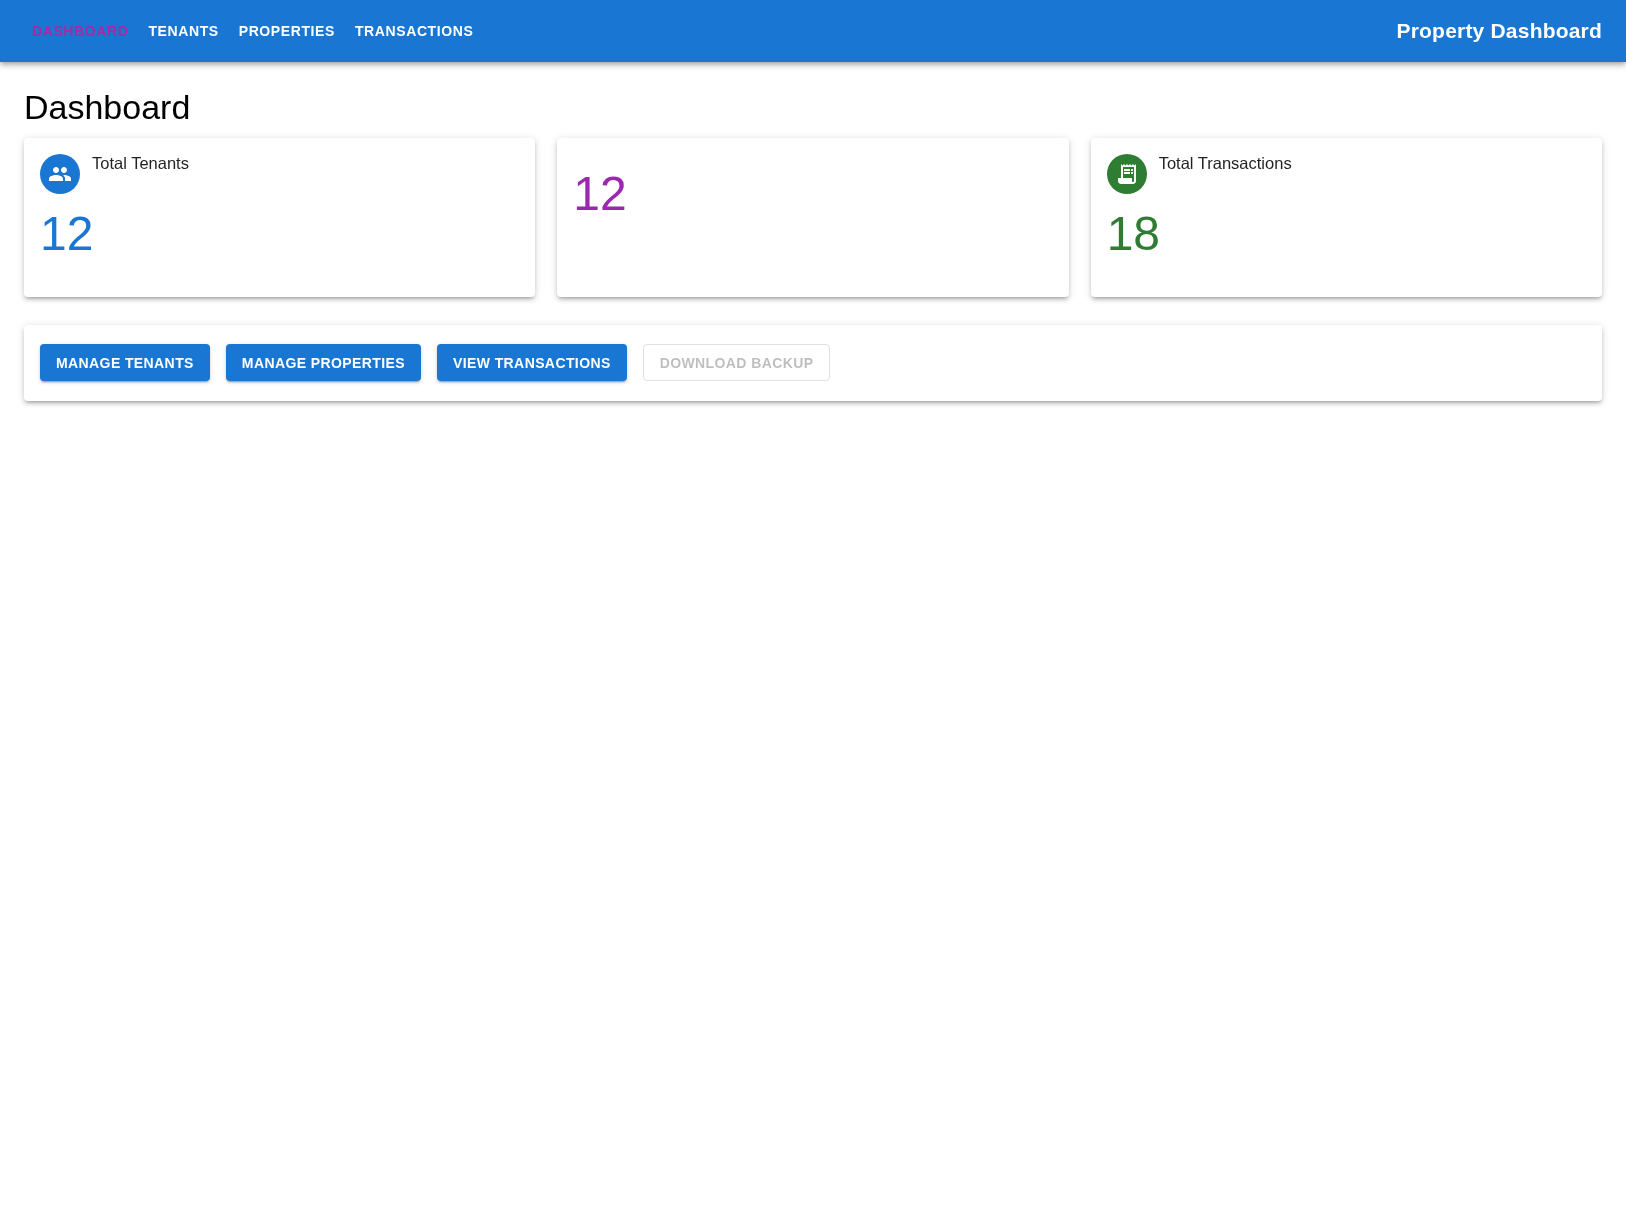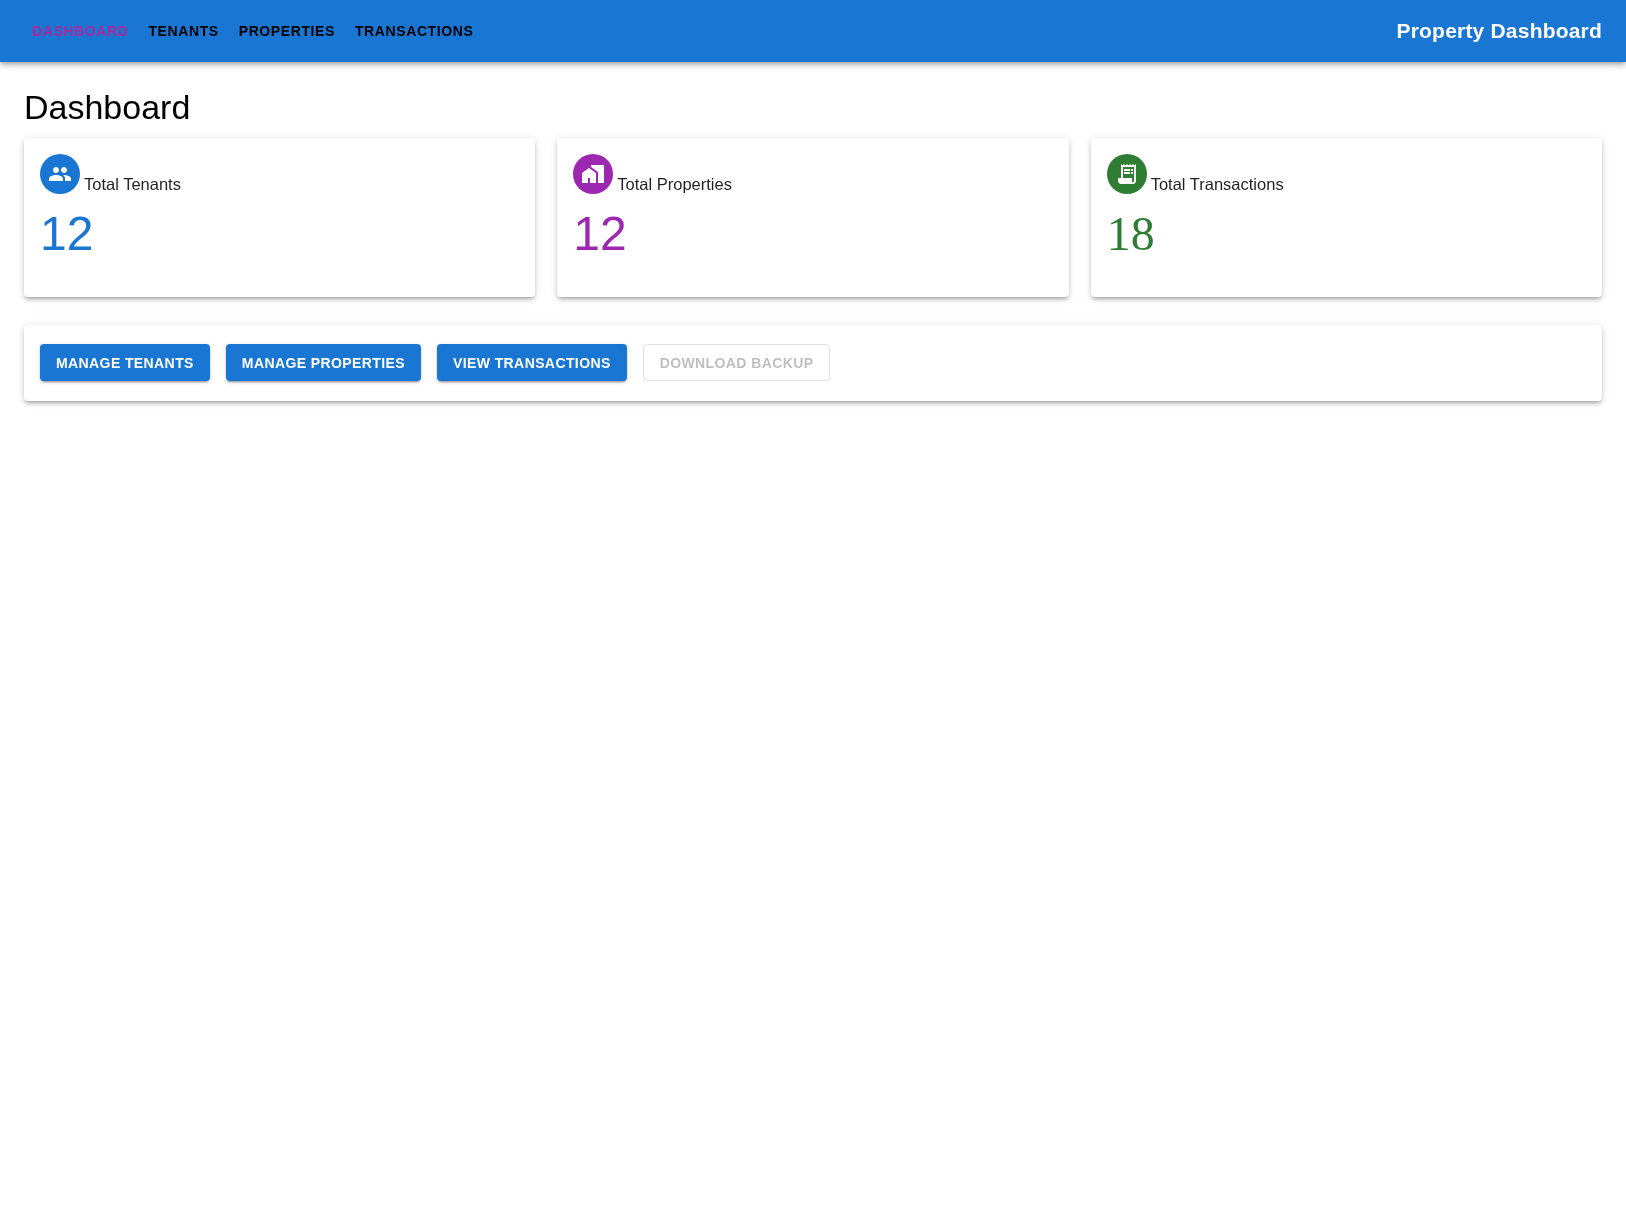--- a/index.html
+++ b/index.html
@@ -16,21 +16,21 @@
   .appbar {
     height: 62px;
     background: #1976d2;
     display: flex;
     align-items: center;
     padding: 0 24px;
     box-shadow: 0 2px 4px -1px rgba(0,0,0,0.2), 0 4px 5px 0 rgba(0,0,0,0.14), 0 1px 10px 0 rgba(0,0,0,0.12);
   }
   .nav { display: flex; align-items: center; gap: 4px; }
   .nav-item {
-    color: #000000;
+    color: #ffffff;
     font-size: 14px;
     font-weight: 700;
     letter-spacing: 0.6px;
     text-transform: uppercase;
     padding: 6px 8px;
     cursor: pointer;
     user-select: none;
   }
   .nav-item.active { color: #a62ba2; }
   .brand {
@@ -53,21 +53,21 @@
 
   .stats-row { display: flex; gap: 22px; }
   .stat-card {
     flex: 1;
     height: 159px;
     background: #ffffff;
     border-radius: 4px;
     padding: 16px;
     box-shadow: 0 3px 3px -2px rgba(0,0,0,0.2), 0 3px 4px 0 rgba(0,0,0,0.14), 0 1px 8px 0 rgba(0,0,0,0.12);
   }
-  .stat-header { display: flex; align-items: flex-end; gap: 4px; }
+  .stat-header { display: flex; align-items: flex-start; gap: 12px; }
   .avatar {
     width: 40px; height: 40px;
     border-radius: 50%;
     display: flex; align-items: center; justify-content: center;
     flex: 0 0 40px;
   }
   .avatar svg { width: 24px; height: 24px; fill: #ffffff; }
   .avatar-blue   { background: #1976d2; }
   .avatar-purple { background: #9c27b0; }
   .avatar-green  { background: #2e7d32; }
@@ -150,43 +150,34 @@
             <svg viewBox="0 0 24 24">
               <path d="M16 11c1.66 0 2.99-1.34 2.99-3S17.66 5 16 5c-1.66 0-3 1.34-3 3s1.34 3 3 3zm-8 0c1.66 0 2.99-1.34 2.99-3S9.66 5 8 5C6.34 5 5 6.34 5 8s1.34 3 3 3zm0 2c-2.33 0-7 1.17-7 3.5V19h14v-2.5c0-2.33-4.67-3.5-7-3.5zm8 0c-.29 0-.62.02-.97.05 1.16.84 1.97 1.97 1.97 3.45V19h6v-2.5c0-2.33-4.67-3.5-7-3.5z"></path>
             </svg>
           </span>
           <span class="stat-label">Total Tenants</span>
         </div>
         <div class="stat-value value-blue" style="color: rgb(25, 118, 210);">12</div>
       </section>
 
       <section class="stat-card">
-        <div class="stat-header">
-          <span class="avatar avatar-purple">
-            <svg viewBox="0 0 24 24">
-              <path d="M17 7h2v2h-2zm0 4h2v2h-2zm0 4h2v2h-2zM1 11v10h6v-5h2v5h6V11L8 6z"></path>
-              <path d="M10 3v1.97l7 5V21h6V3H10zm9 14h-2v-2h2v2zm0-4h-2v-2h2v2zm0-4h-2V7h2v2z"></path>
-            </svg>
-          </span>
-          <span class="stat-label">Total Properties</span>
-        </div>
         <div class="stat-value value-purple" style="color: rgb(156, 39, 176);">12</div>
       </section>
 
       <section class="stat-card">
         <div class="stat-header">
           <span class="avatar avatar-green">
             <svg viewBox="0 0 24 24">
               <path d="M19.5 3.5L18 2l-1.5 1.5L15 2l-1.5 1.5L12 2l-1.5 1.5L9 2 7.5 3.5 6 2v14H3v3c0 1.66 1.34 3 3 3h12c1.66 0 3-1.34 3-3V2l-1.5 1.5zM19 19c0 .55-.45 1-1 1s-1-.45-1-1v-3H8V5h11v14z"></path>
               <path d="M9 7h6v2H9zm7 0h2v2h-2zm-7 3h6v2H9zm7 0h2v2h-2z"></path>
             </svg>
           </span>
           <span class="stat-label">Total Transactions</span>
         </div>
-        <div class="stat-value value-green" style="color: rgb(46, 125, 50); font-family: Liberation Serif, serif;">18</div>
+        <div class="stat-value value-green" style="color: rgb(46, 125, 50);">18</div>
       </section>
 
     </div>
 
     <section class="quick-card">
       <div class="quick-buttons">
         <button class="btn btn-contained">MANAGE TENANTS</button>
         <button class="btn btn-contained">MANAGE PROPERTIES</button>
         <button class="btn btn-contained">VIEW TRANSACTIONS</button>
         <button class="btn btn-disabled" disabled="">DOWNLOAD BACKUP</button>

